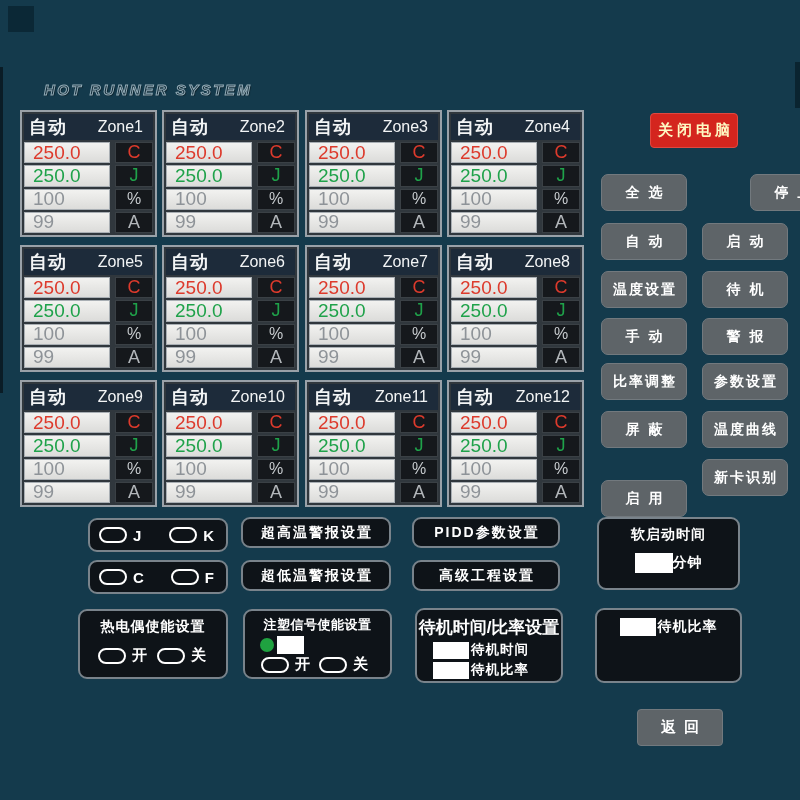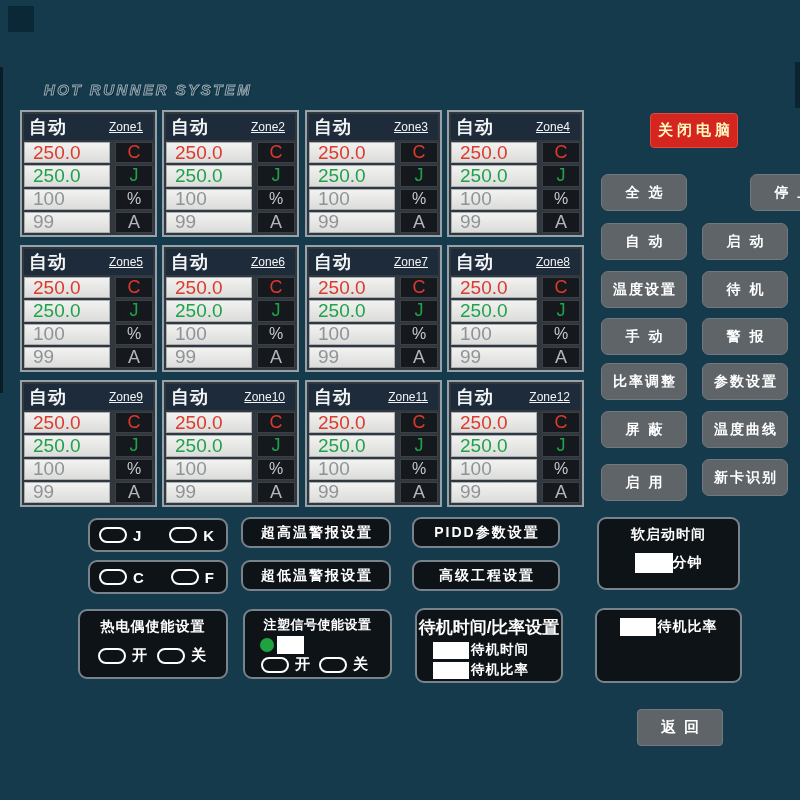--- a/index.html
+++ b/index.html
@@ -34,21 +34,21 @@
     display:flex;flex-direction:column;gap:2px;
   }
   .zone-header{
     height:26px;flex:none;
     background:#1D2B3A;
     display:flex;align-items:center;justify-content:space-between;
     padding:0 10px 0 5px;
     color:#F2F4F5;
   }
   .zone-mode{font-size:18px;font-weight:bold;letter-spacing:1px;}
-  .zone-name{font-size:12px;text-decoration:underline;}
+  .zone-name{font-size:16px;}
   .zone-row{flex:1;display:flex;gap:5px;min-height:0;}
   .zone-val{
     flex:1;
     background:linear-gradient(#F2F2F0,#DCDCDA);
     border:1px solid #A9AFB4;
     display:flex;align-items:center;
     padding-left:8px;
     font-size:19px;
     box-sizing:border-box;
   }
@@ -425,21 +425,21 @@
     <div class="ctl" style="left: 601px; top: 223px; letter-spacing: 9px; text-indent: 9px;">自动</div>
     <div class="ctl" style="left: 702px; top: 223px; letter-spacing: 9px; text-indent: 9px;">启动</div>
     <div class="ctl" style="left: 601px; top: 271px;">温度设置</div>
     <div class="ctl" style="left: 702px; top: 271px; letter-spacing: 9px; text-indent: 9px;">待机</div>
     <div class="ctl" style="left: 601px; top: 318px; letter-spacing: 9px; text-indent: 9px;">手动</div>
     <div class="ctl" style="left: 702px; top: 318px; letter-spacing: 9px; text-indent: 9px;">警报</div>
     <div class="ctl" style="left: 601px; top: 363px;">比率调整</div>
     <div class="ctl" style="left: 702px; top: 363px;">参数设置</div>
     <div class="ctl" style="left: 601px; top: 411px; letter-spacing: 9px; text-indent: 9px;">屏蔽</div>
     <div class="ctl" style="left: 702px; top: 411px;">温度曲线</div>
-    <div class="ctl" style="left: 601px; top: 464px; letter-spacing: 9px; text-indent: 9px;">启用</div>
+    <div class="ctl" style="left: 601px; top: 480px; letter-spacing: 9px; text-indent: 9px;">启用</div>
     <div class="ctl" style="left: 702px; top: 459px;">新卡识别</div>
   </div>
 
 <div class="bpanel p-thermo">
   <div class="radio-item">
     <span class="oval"></span>
     <span class="rlabel">J</span>
   </div>
   <div class="radio-item">
     <span class="oval"></span>

